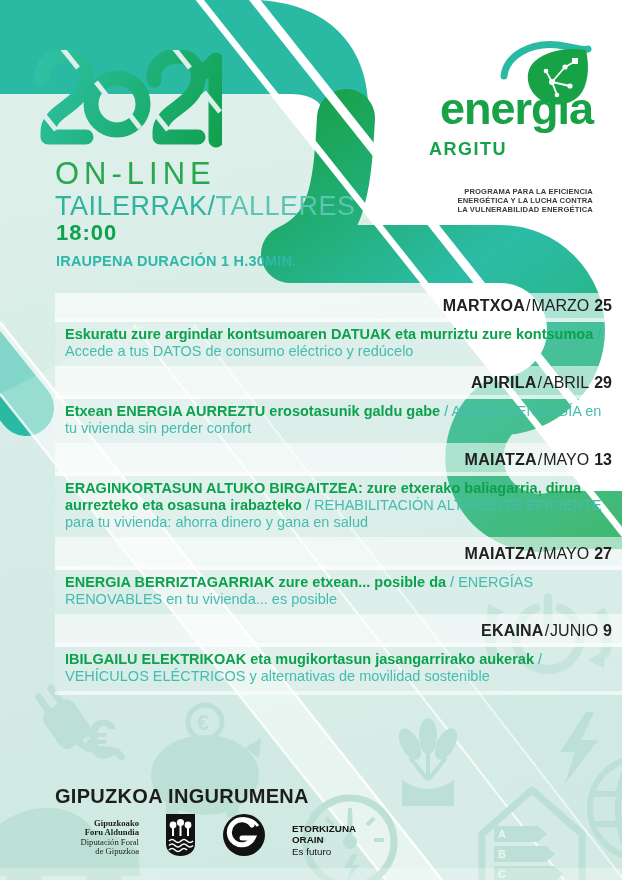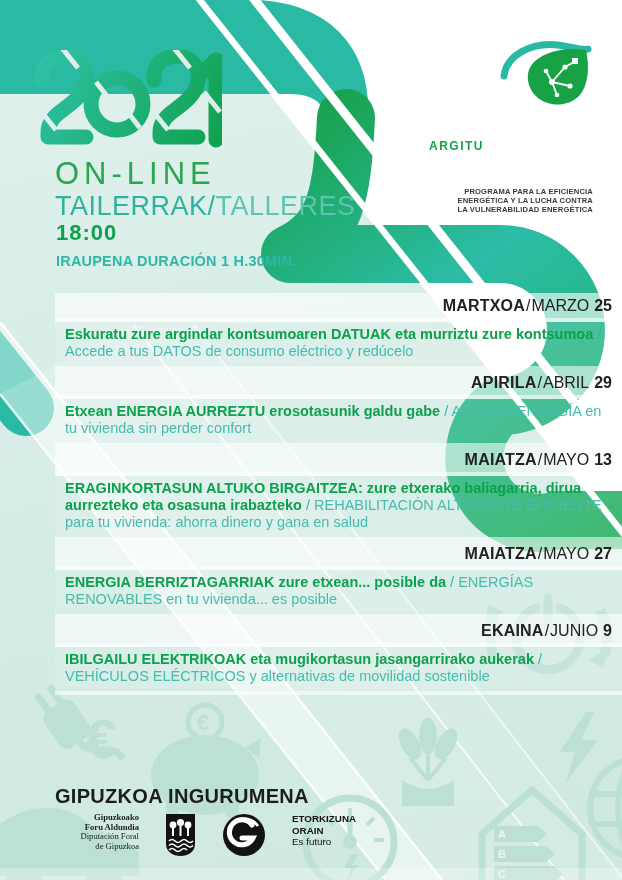--- a/index.html
+++ b/index.html
@@ -14,40 +14,40 @@
   .online{position:absolute;left:55px;top:156px;font-size:31px;letter-spacing:5px;color:#29A750;font-weight:400;}
   .tailerrak{position:absolute;left:55px;top:191px;font-size:27px;letter-spacing:.5px;}
   .tailerrak .t-eu,.tailerrak .t-sl{color:#2FB2A0;}
   .tailerrak .t-es{color:#5BC4B3;}
   .time{position:absolute;left:56px;top:220px;font-size:22px;font-weight:bold;letter-spacing:1px;color:#0DA24B;}
   .dur{position:absolute;left:56px;top:253px;font-size:14.5px;font-weight:bold;letter-spacing:.2px;color:#2FB7A7;}
   
   .leafwrap{position:absolute;left:498px;top:40px;}
   .wordmark{position:absolute;left:418px;top:86px;width:175px;text-align:right;
     font-size:45px;font-weight:bold;color:#17A245;letter-spacing:-1px;line-height:1;}
-  .argitu{position:absolute;left:429px;top:139px;font-size:12px;font-weight:bold;color:#14A24A;letter-spacing:1.5px;}
+  .argitu{position:absolute;left:429px;top:139px;font-size:18px;font-weight:bold;color:#14A24A;letter-spacing:1.5px;}
   .tagline{position:absolute;left:393px;width:200px;text-align:right;
     font-size:7.6px;line-height:8.8px;font-weight:bold;color:#3A3A3A;letter-spacing:.15px;}
   .tag-eu{top:157px;} .tag-es{top:188px;}
   
   .schedule{position:absolute;left:55px;top:293px;right:0;}
   .row{border-bottom:4px solid rgba(255,255,255,.55);}
   .row-date{background:rgba(255,255,255,.62);padding:4px 10px 3px;font-size:16px;color:#222120;text-align:right;}
   .row-date .eu{font-weight:bold;letter-spacing:.2px;}
   .row-date .slash{font-weight:400;margin:0 1px;}
   .row-date .es{font-weight:400;}
   .row-date .day{font-weight:bold;margin-left:5px;}
   .row-desc{background:rgba(255,255,255,.15);padding:4px 10px 6px;font-size:14.5px;line-height:17px;}
   .row-desc .eu{font-weight:bold;color:#0CA14C;}
   .row-desc .sep{color:#2FB7A7;}
   .row-desc .es{color:#45BCAC;}
   
   .gip{position:absolute;left:55px;top:785px;font-size:20px;letter-spacing:.3px;color:#1D1D1B;}
   .gip .g1{font-weight:700;} .gip .g2{font-weight:bold;}
-  .logos{position:absolute;left:55px;top:813px;display:flex;align-items:flex-start;gap:26px;}
+  .logos{position:absolute;left:55px;top:813px;display:flex;align-items:flex-end;gap:26px;}
   .aldundia{width:84px;text-align:right;font-family:"Liberation Serif",serif;
     font-size:8.6px;line-height:9.6px;color:#1D1D1B;}
   .aldundia .b{font-weight:bold;}
   .etork{font-size:9.8px;line-height:11.5px;color:#151515;}
   .etork .b{font-weight:bold;} .etork .r{font-weight:400;}
 </style>
 </head>
 <body>
 
 <div class="poster">
@@ -213,20 +213,21 @@
       <g fill="#FFFFFF">
         <circle cx="54" cy="42" r="3"></circle>
           <circle cx="67" cy="27" r="2.6"></circle>
           <circle cx="72" cy="46" r="2.6"></circle>
         <circle cx="48" cy="31" r="2.3"></circle>
           <circle cx="59" cy="55" r="2.3"></circle>
           <rect x="74" y="18" width="6" height="6"></rect>
       </g>
     </svg>
   </div>
+  <div class="wordmark">energia</div>
   <div class="argitu">ARGITU</div>
   <div class="tagline tag-es">
     <div>PROGRAMA PARA LA EFICIENCIA</div>
     <div>ENERGÉTICA Y LA LUCHA CONTRA</div>
     <div>LA VULNERABILIDAD ENERGÉTICA</div>
   </div>
 
   <div class="schedule" id="schedule">
       <div class="row row-date"><span class="eu">MARTXOA</span><span class="slash">/</span><span class="es">MARZO</span><span class="day">25</span></div>
       <div class="row row-desc"><span class="eu">Eskuratu zure argindar kontsumoaren DATUAK eta murriztu zure kontsumoa</span><span class="sep"> / </span><span class="es">Accede a tus DATOS de consumo eléctrico y redúcelo</span></div>

